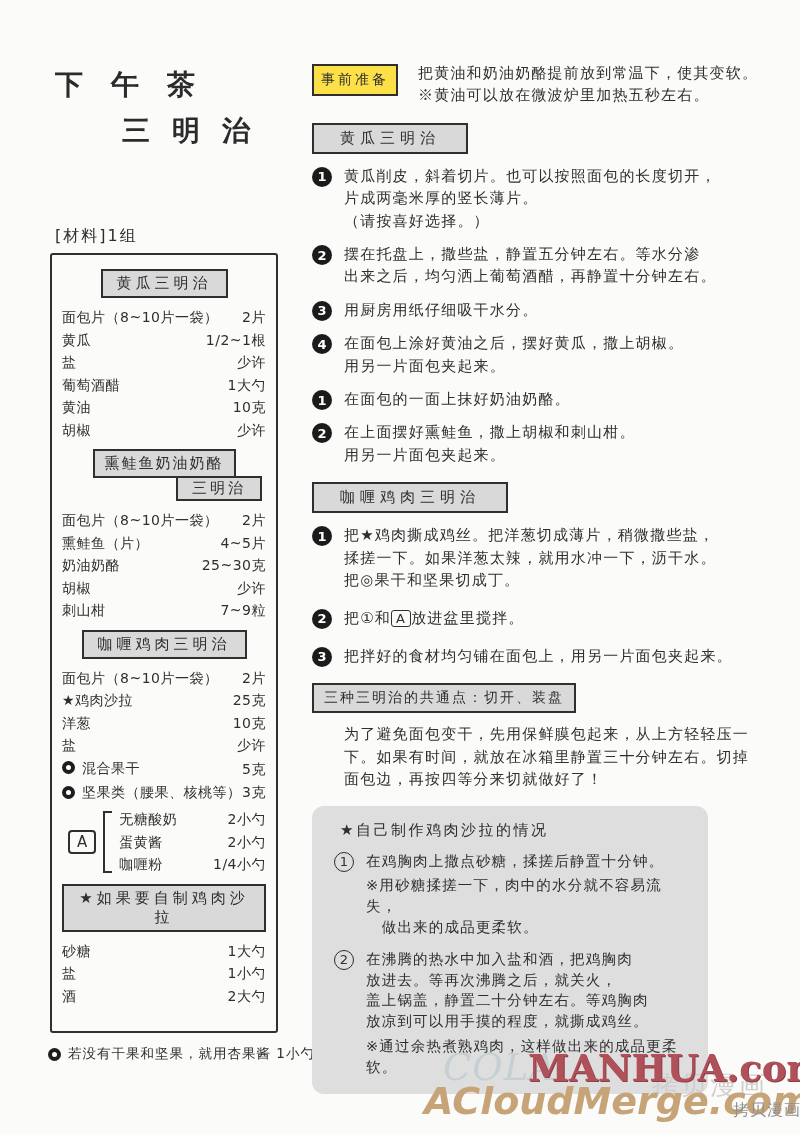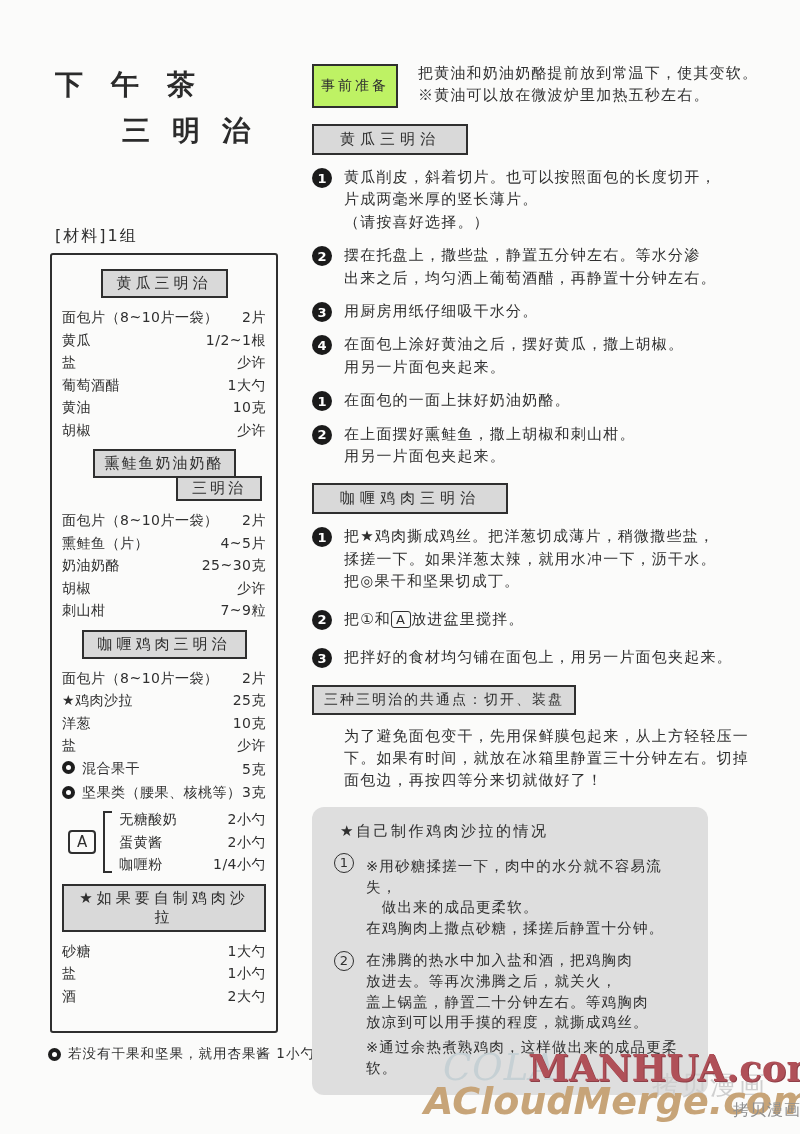--- a/index.html
+++ b/index.html
@@ -42,21 +42,21 @@
   .agroup { display:flex; align-items:center; gap:7px; margin:5px 0 6px 6px; }
   .abox { border:2px solid #2f2f2f; border-radius:4px; padding:1px 7px; font-size:15px; }
   .abracket { align-self:stretch; width:7px; border:2px solid #2f2f2f; border-right:none; margin:3px 0; }
   .agrows { flex:1; }
   .footnote { position:absolute; left:48px; top:1045px; display:flex; align-items:center; font-size:13.5px; letter-spacing:1px; }
 
   
   .rcol { position:absolute; left:312px; top:62px; width:488px; }
   .prep { display:flex; align-items:flex-start; }
   .plabel {
-    border:2px solid #2f2f2f; background:#bef264; padding:11px 7px;
+    border:2px solid #2f2f2f; background:#fde047; padding:5px 7px;
     font-size:14px; letter-spacing:3px; white-space:nowrap; flex:none; margin-top:2px;
   }
   .ptext { margin-left:20px;font-family:Liberation Serif, serif; }
   .stept { font-size:15px; line-height:22.4px; letter-spacing:1.2px; white-space:pre-line; }
   .shdr {
     width:fit-content; border:2px solid #2f2f2f; background:#d9d9d9;
     padding:4px 26px; font-size:15px; letter-spacing:5px; margin-top:16px;
   }
   .shdr.small { padding:4px 10px; font-size:14px; letter-spacing:2px;text-align:right; }
   .step { display:flex; gap:12px; margin-top:11px; }
@@ -289,23 +289,23 @@
     <div class="shdr small">三种三明治的共通点：切开、装盘</div>
     <div class="common-body stept">为了避免面包变干，先用保鲜膜包起来，从上方轻轻压一
 下。如果有时间，就放在冰箱里静置三十分钟左右。切掉
 面包边，再按四等分来切就做好了！</div>
 
     <div class="graybox">
       <div class="gtitle">★自己制作鸡肉沙拉的情况</div>
       <div class="gstep">
         <span class="gnum">1</span>
         <div class="gtext">
+          <div class="stept">在鸡胸肉上撒点砂糖，揉搓后静置十分钟。</div>
           <div class="stept gnote">※用砂糖揉搓一下，肉中的水分就不容易流失，
 　做出来的成品更柔软。</div>
-          <div class="stept">在鸡胸肉上撒点砂糖，揉搓后静置十分钟。</div>
         </div>
       </div>
       <div class="gstep">
         <span class="gnum">2</span>
         <div class="gtext">
           <div class="stept">在沸腾的热水中加入盐和酒，把鸡胸肉
 放进去。等再次沸腾之后，就关火，
 盖上锅盖，静置二十分钟左右。等鸡胸肉
 放凉到可以用手摸的程度，就撕成鸡丝。</div>
           <div class="stept gnote">※通过余热煮熟鸡肉，这样做出来的成品更柔软。</div>

